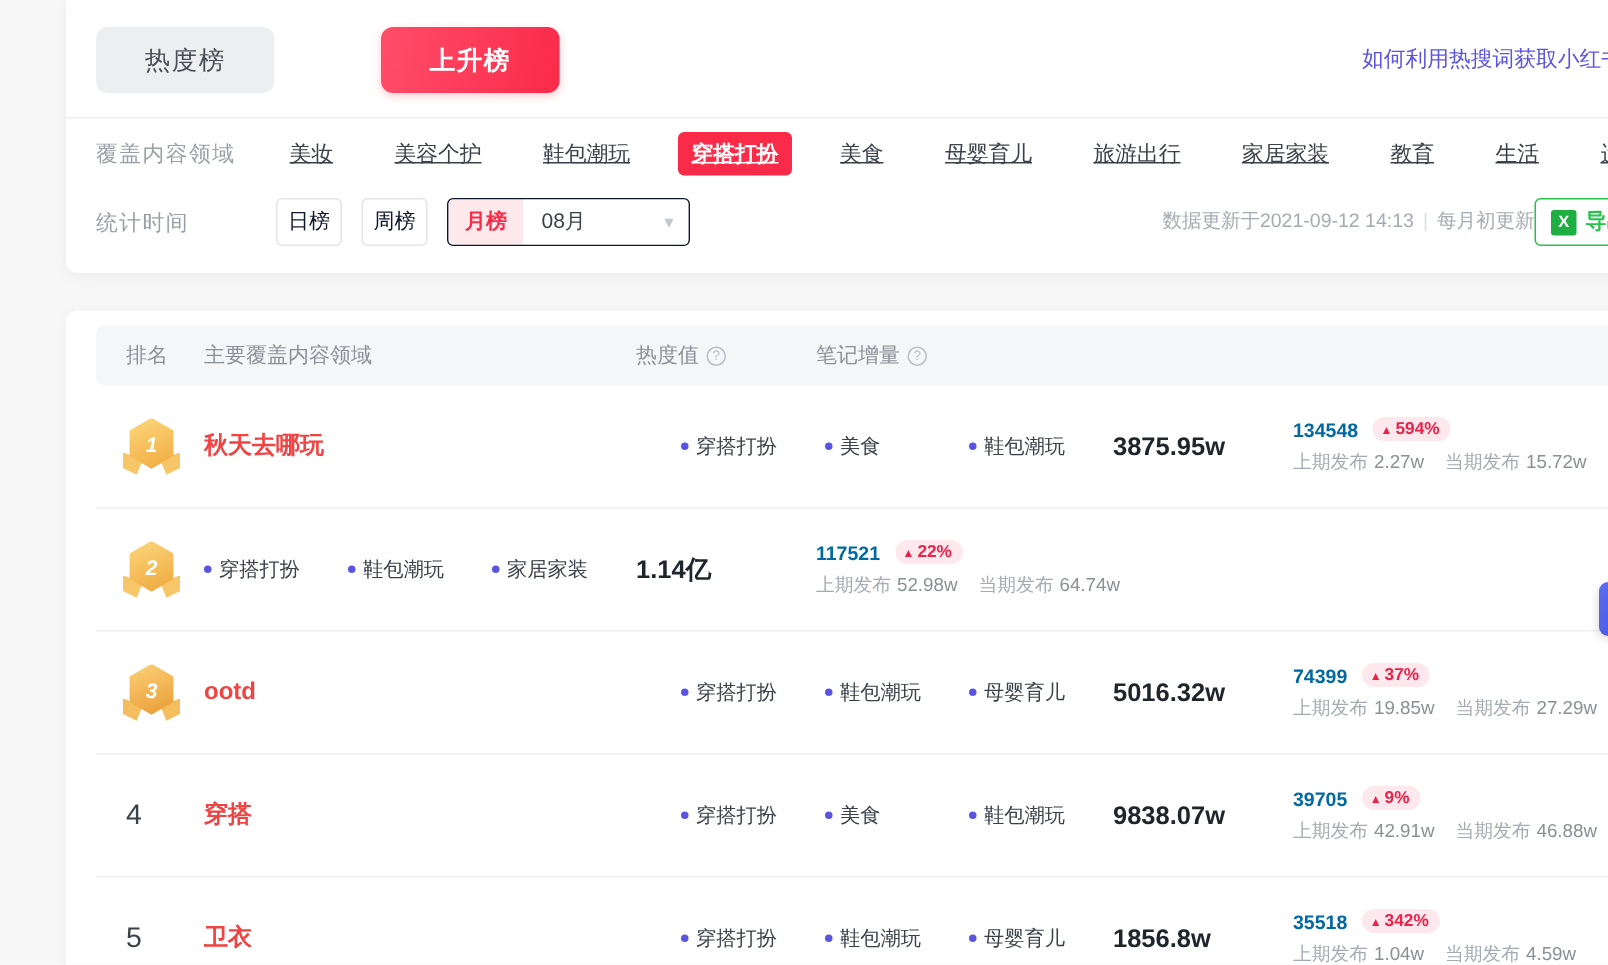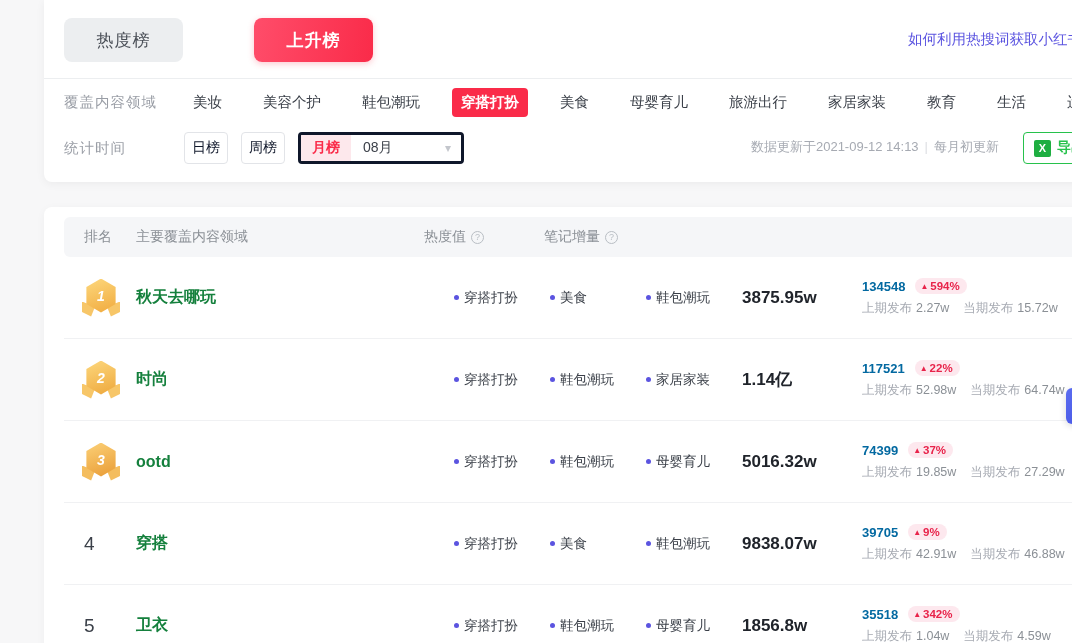--- a/index.html
+++ b/index.html
@@ -53,48 +53,48 @@
     min-height: 44px;
   }
   .filter-label {
     font-size: 14.5px; color: #9a9ea6; width: 120px; flex: none;
     letter-spacing: 1px;
   }
   .cat-list { display: flex; align-items: center; }
   .cat {
     font-size: 14.5px; color: #3b4049;
     padding: 5px 9px; margin-right: 23px;
-    border-radius: 4px; cursor: pointer; white-space: nowrap;
+    border-radius: 4px; cursor: pointer; white-space: nowrap; text-decoration: underline;
   }
   .cat.active { background: #fa2b49; color: #fff; font-weight: bold; }
   .expand {
     font-size: 14.5px; color: #5b54e0; cursor: pointer;
     position: absolute; right: 2px; white-space: nowrap;
   }
 
   .time-row { display: flex; align-items: center; padding: 6px 0 14px 20px; position: relative; }
   .range-btn {
     width: 44px; height: 32px; border: 1px solid #e2e4e8; background: #fff;
     border-radius: 4px; display: flex; align-items: center; justify-content: center;
     font-size: 14px; color: #0f172a; margin-right: 13px; cursor: pointer;
   }
-  .month-group { display: flex; align-items: center; border: 3px solid #0f172a; border-radius: 4px; overflow: hidden; height: 32px; }
+  .month-group { display: flex; align-items: center; border: 1px solid #0f172a; border-radius: 4px; overflow: hidden; height: 32px; }
   .month-tag {
     background: #fde8ec; color: #fa2b49; font-size: 14px; font-weight: bold;
     height: 32px; display: flex; align-items: center; padding: 0 11px; cursor: pointer;
   }
   .month-select {
     width: 110px; height: 32px; display: flex; align-items: center;
     justify-content: space-between; padding: 0 10px 0 12px;
     font-size: 14px; color: #3b4049; background: #fff; cursor: pointer;
   }
   .chev { color: #c3c6cc; font-size: 12px; }
 
   .update-info {
-    position: absolute; right: 120px; top: 12px;
+    position: absolute; right: 96px; top: 12px;
     font-size: 13px; color: #a6aab2; white-space: nowrap;
   }
   .update-info .sep { color: #dcdee2; margin: 0 6px; }
   .export-btn {
     position: absolute; right: -5px; top: 6px;
     height: 32px; border: 1px solid #27c24c; border-radius: 4px;
     display: flex; align-items: center; padding: 0 10px;
     color: #27c24c; font-size: 14px; font-weight: bold; background: #fff;
     cursor: pointer; white-space: nowrap;
   }
@@ -147,21 +147,21 @@
   }
   .medal .rib-l { left: -2px; clip-path: polygon(0 0, 100% 35%, 70% 100%, 0 70%); }
   .medal .rib-r { right: -2px; clip-path: polygon(100% 0, 100% 70%, 30% 100%, 0 35%); }
   .m1 .hex { background: linear-gradient(160deg,#fdd87e,#f0a93c); }
   .m1 .rib-l, .m1 .rib-r { background: #f7c668; }
   .m2 .hex { background: linear-gradient(160deg,#fdd87e,#eda63a); }
   .m2 .rib-l, .m2 .rib-r { background: #f7c668; }
   .m3 .hex { background: linear-gradient(160deg,#fcd178,#e89a33); }
   .m3 .rib-l, .m3 .rib-r { background: #f4bd5e; }
 
-  .word-cell { width: 318px; flex: none; font-size: 16px; color: #15803d; font-weight: bold; }
+  .word-cell { width: 318px; flex: none; font-size: 16px; color: #ef4444; font-weight: bold; }
   .tags-cell { width: 288px; flex: none; display: flex; align-items: center; }
   .tag { font-size: 13.5px; color: #3b4049; display: flex; align-items: center; width: 96px; }
   .dot { width: 5px; height: 5px; border-radius: 50%; background: #5b54e0; margin-right: 5px; flex: none; }
   .heat-cell { width: 120px; flex: none; font-size: 17px; color: #20242b; font-weight: bold; }
   .notes-cell { flex: 1; }
   .notes-top { display: flex; align-items: center; }
   .notes-num { font-size: 13px; color: #0369a1; font-weight: bold; }
   .badge {
     margin-left: 10px; background: #fde8ee; color: #e8234a;
     border-radius: 10px; font-size: 11.5px; font-weight: bold;
@@ -290,21 +290,20 @@
           </div>
         </div>
         <div class="trow">
           <div class="rank-cell">
             <div class="medal m2">
               <div class="rib-l"></div>
               <div class="rib-r"></div>
               <div class="hex">2</div>
             </div>
           </div>
-          <div class="word-cell">时尚</div>
           <div class="tags-cell">
             <div class="tag">
               <span class="dot"></span>
               <span>穿搭打扮</span>
             </div>
             <div class="tag">
               <span class="dot"></span>
               <span>鞋包潮玩</span>
             </div>
             <div class="tag">

